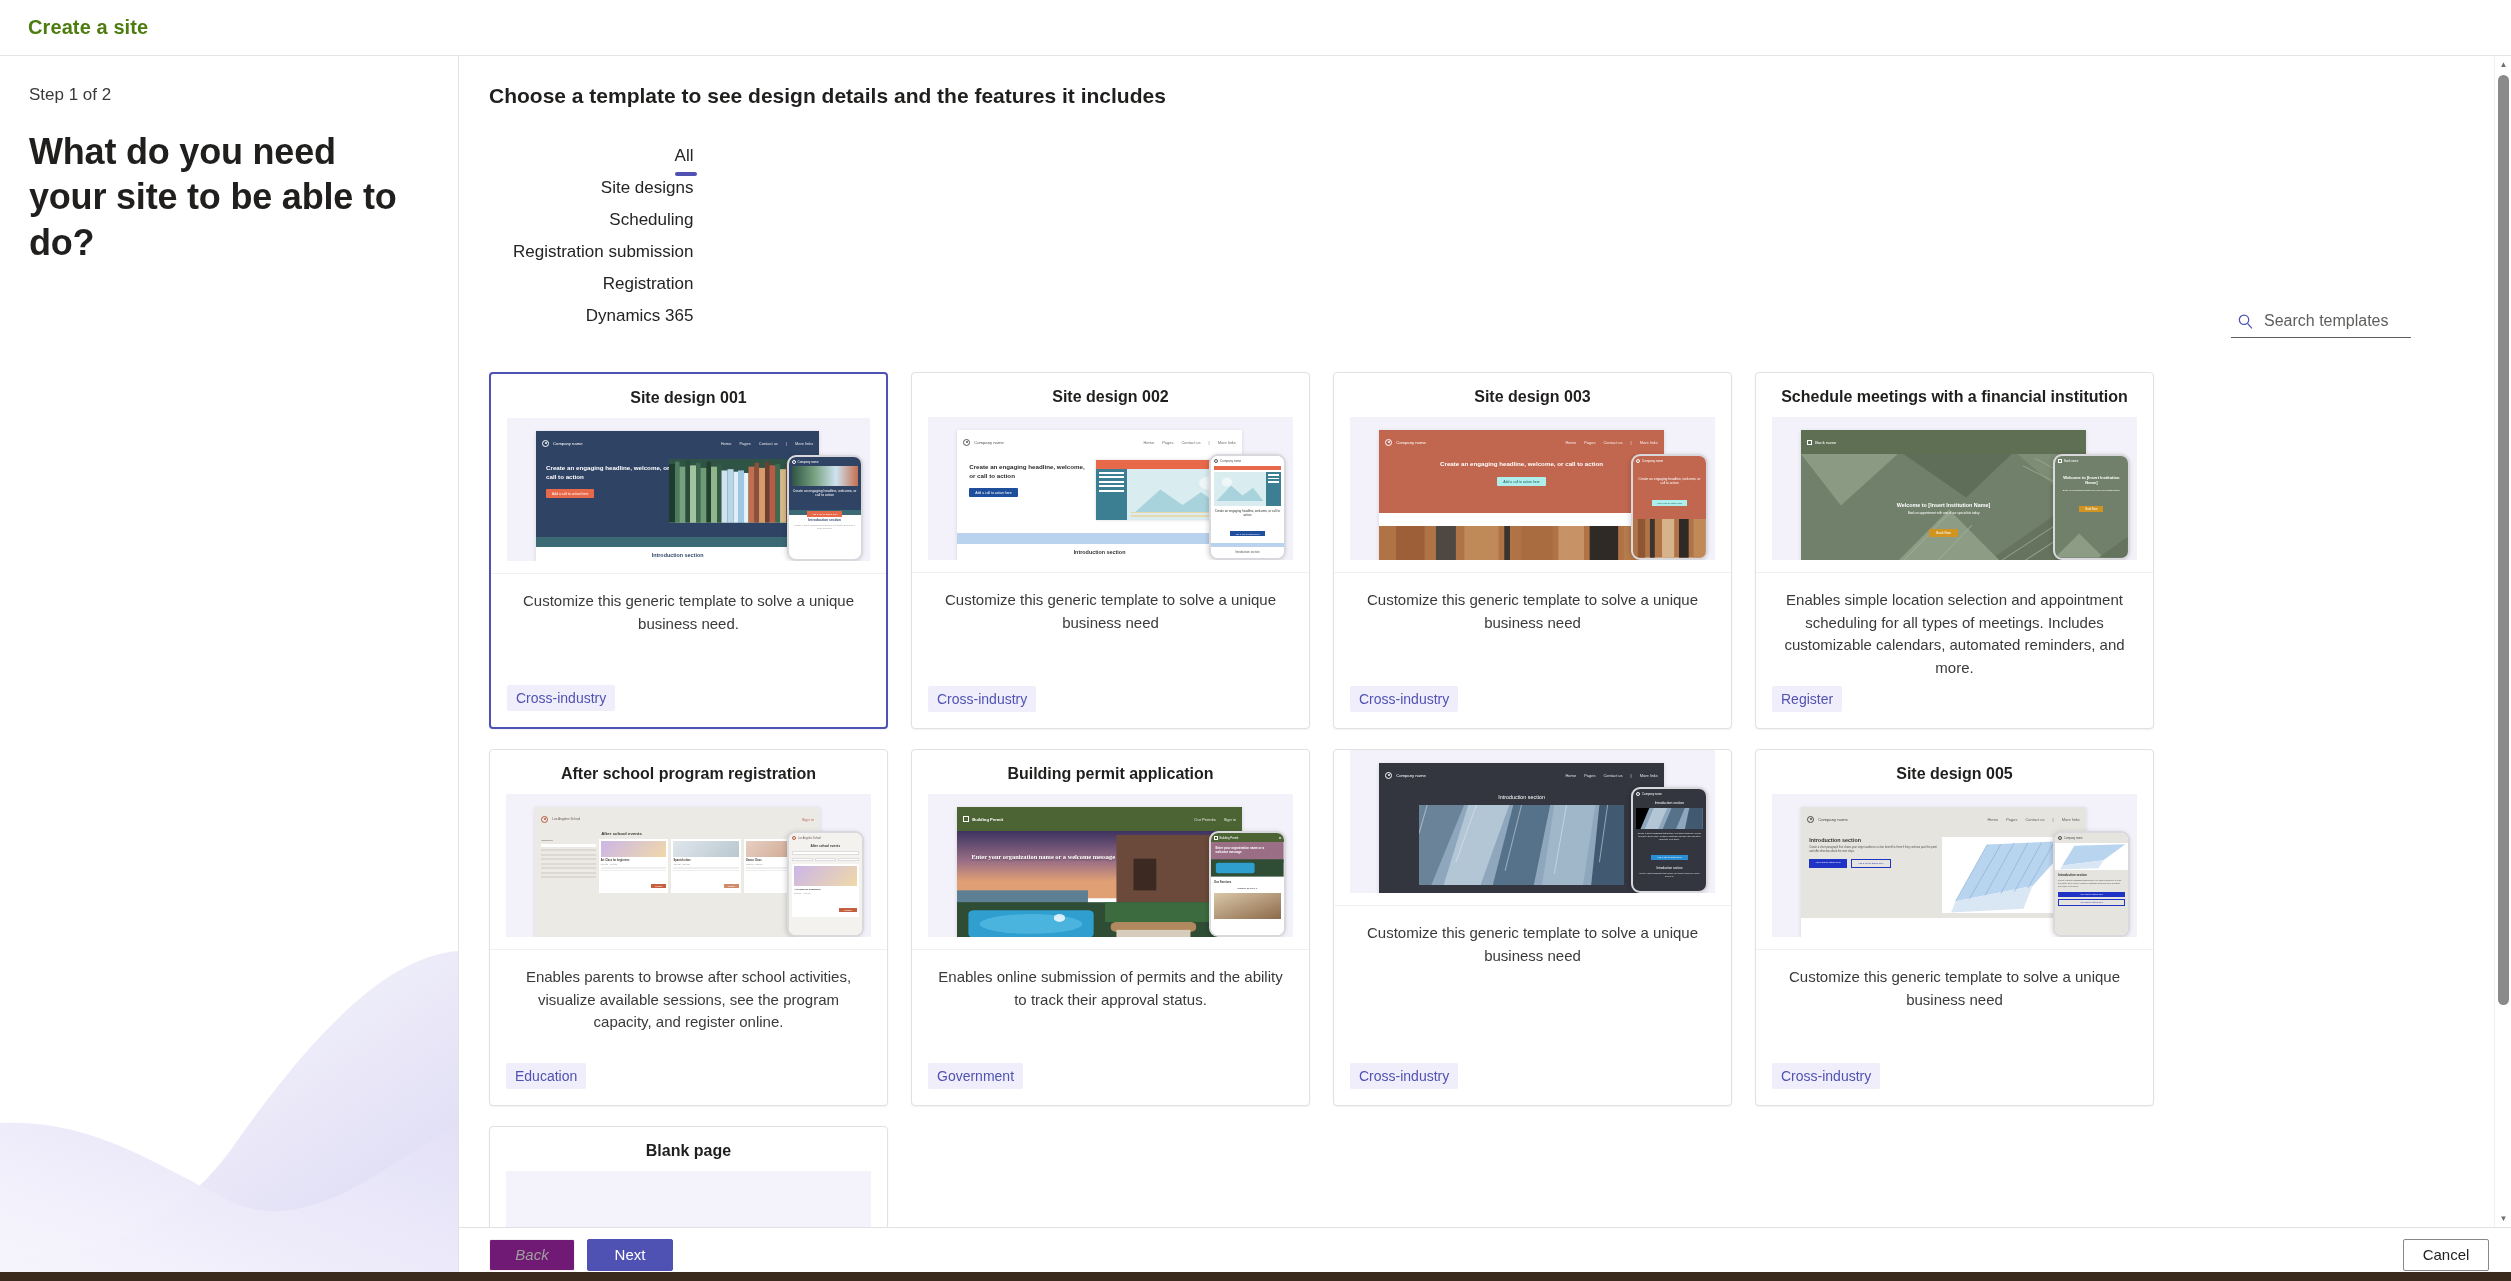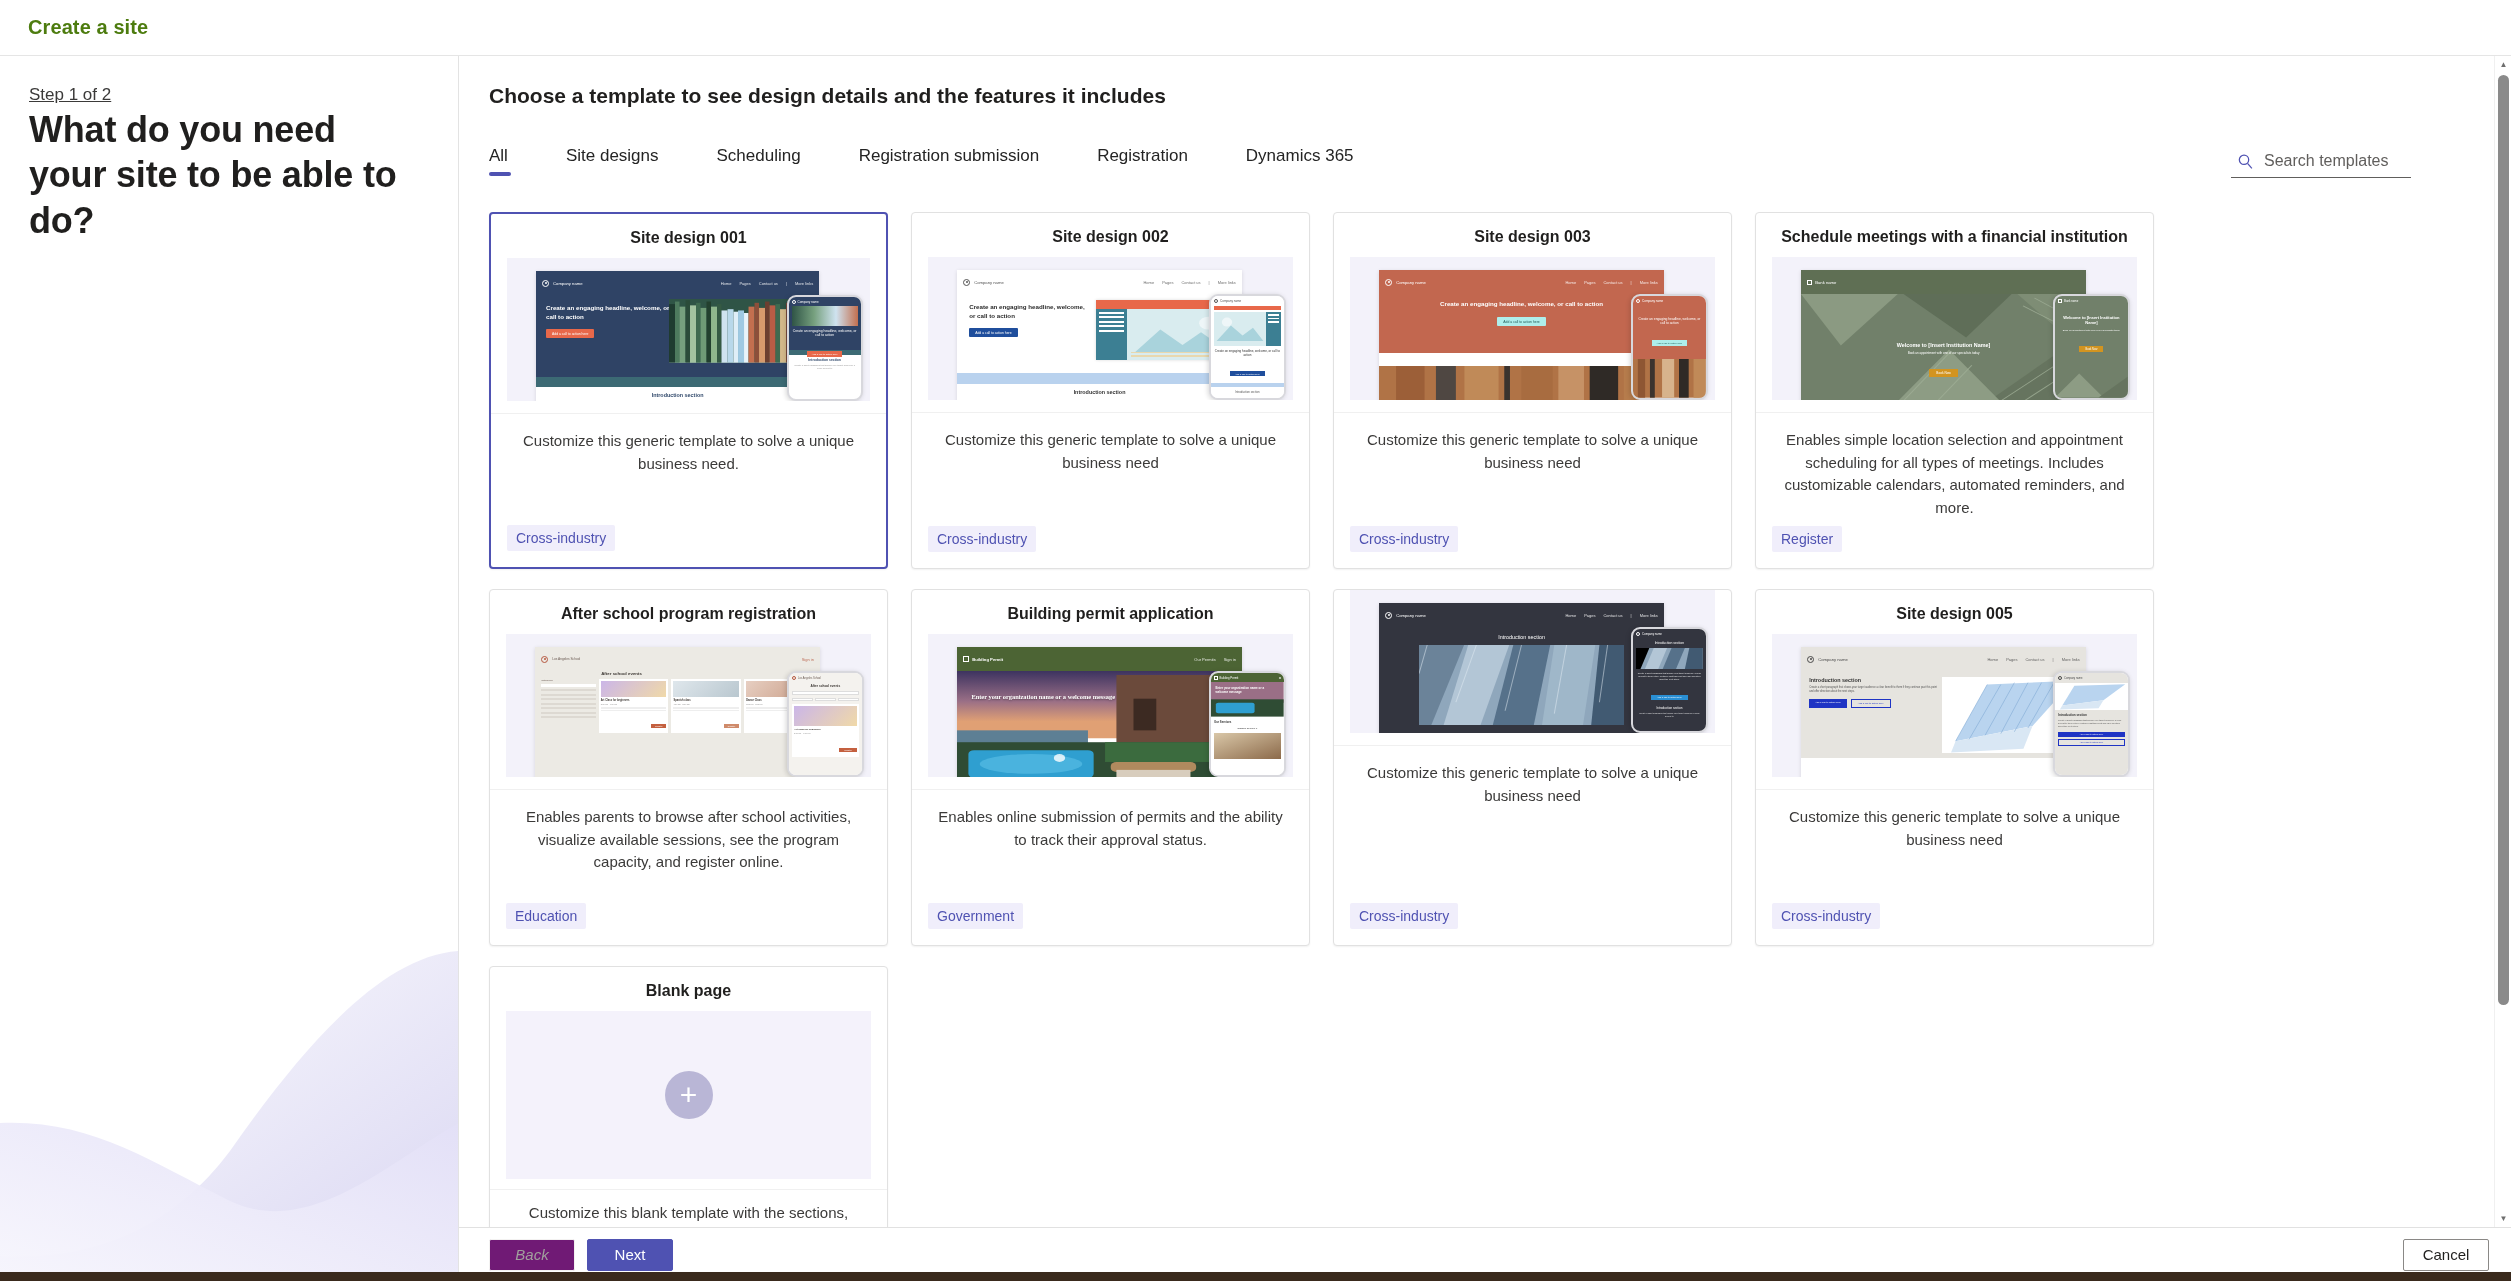--- a/index.html
+++ b/index.html
@@ -50,22 +50,21 @@
     overflow: hidden;
   }
   .leftpane-inner {
     position: relative;
     z-index: 2;
     padding: 29px 36px 0 29px;
   }
   .step-label {
     font-size: 17px;
     color: #3b3a39;
-    margin-bottom: 2px;
-    text-decoration: underline;
+    margin-bottom: 24px;
   }
   .left-h1 {
     font-size: 36px;
     line-height: 1.26;
     font-weight: 600;
     color: #201f1e;
     margin: 0 0 26px 0;
     letter-spacing: -.2px;
   }
   .left-desc {
@@ -111,21 +110,22 @@
   .tabsrow {
     display: flex;
     align-items: flex-end;
     justify-content: space-between;
     margin-bottom: 34px;
     padding-right: 60px;
   }
   .tabs {
     display: flex;
     align-items: flex-end;
-    gap: 12px;
+    gap: 0px;
+    flex-direction: column;
   }
   .tab {
     position: relative;
     font-size: 17px;
     color: #242424;
     padding: 0 22px 12px 0;
     cursor: pointer;
     white-space: nowrap;
   }
   .tab:not(:first-child) { padding-left: 0; }

